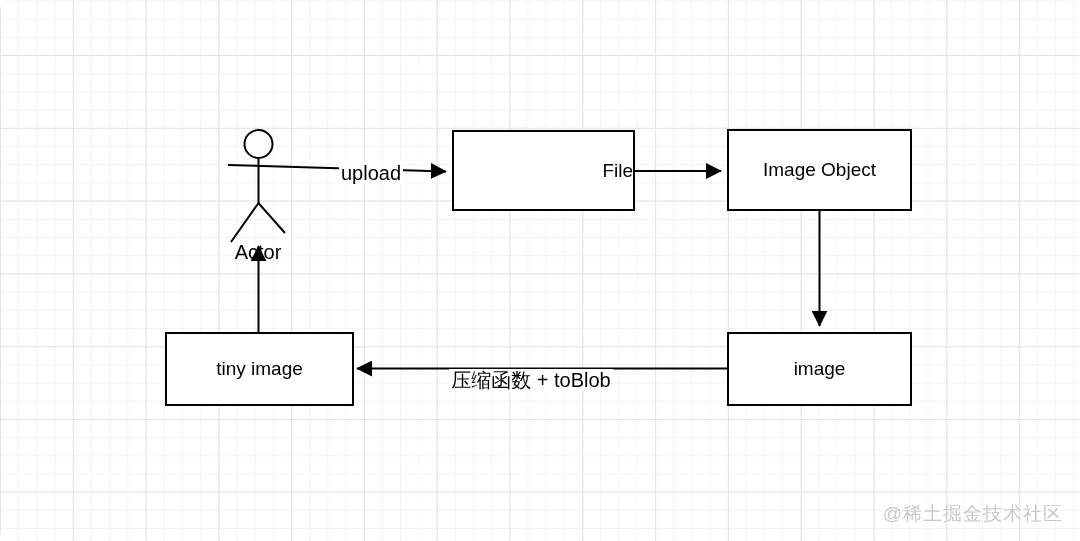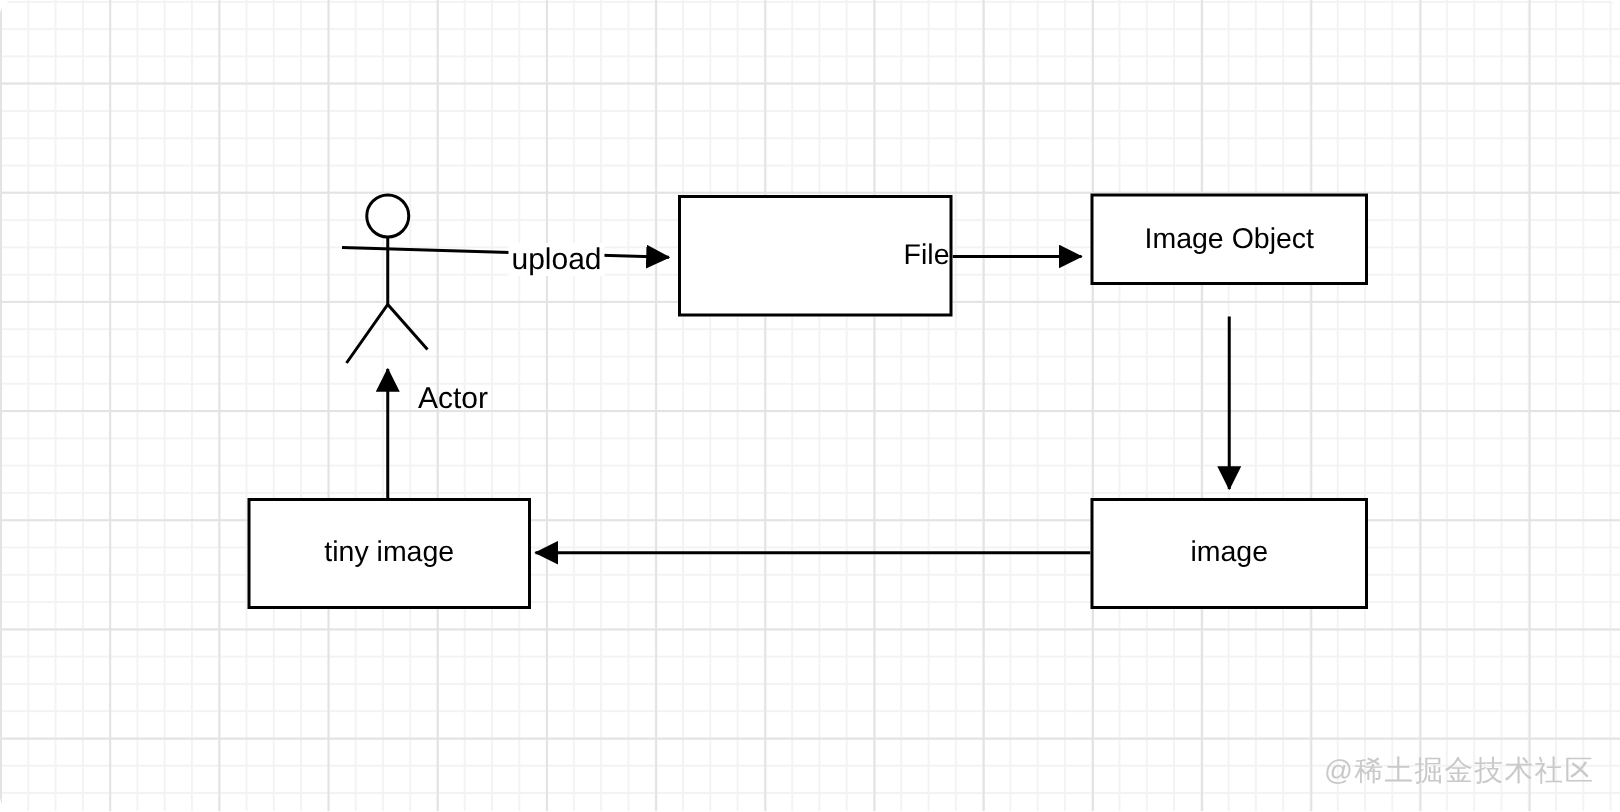--- a/index.html
+++ b/index.html
@@ -37,36 +37,36 @@
     border: 2px solid #000000;
     background: #ffffff;
     display: flex;
     align-items: center;
     justify-content: center;
     font-size: 19px;
     color: #000000;
     white-space: nowrap;
   }
   .node-file        { left: 452px; top: 130px; width: 183px; height: 81px; justify-content: flex-end; }
-  .node-image-object{ left: 727px; top: 129px; width: 185px; height: 61px; }
+  .node-image-object{ left: 727px; top: 129px; width: 185px; height: 82px; }
   .node-canvas      { left: 727px; top: 332px; width: 185px; height: 74px; }
   .node-tiny-image  { left: 165px; top: 332px; width: 189px; height: 74px; }
   .edge-label {
     position: absolute;
     transform: translate(-50%, -50%);
     font-size: 20px;
     color: #000000;
     white-space: nowrap;
     line-height: 1.1;
     text-align: center;
   }
   .edge-label.bg { background: #ffffff; padding: 0 2px; }
   .label-upload   { left: 371px; top: 173px; }
   .label-compress { left: 531px; top: 380px; }
-  .label-actor    { left: 258px; top: 266px; background: transparent; margin-left: 44px; }
+  .label-actor    { left: 258px; top: 252px; background: transparent; }
   .watermark {
     position: absolute;
     right: 17px;
     top: 501px;
     font-size: 19px;
     color: #c9c9c9;
     letter-spacing: 1px;
     white-space: nowrap;
   }
 </style>
@@ -110,18 +110,19 @@
   <div class="node node-canvas">
     <span>image</span>
   </div>
 
   <div class="node node-tiny-image">
     <span>tiny image</span>
   </div>
 
   <div class="edge-label bg label-upload">upload</div>
 
+  <div class="edge-label bg label-compress">压缩函数 + toBlob</div>
 
   <div class="edge-label label-actor">Actor</div>
 
   <div class="watermark">@稀土掘金技术社区</div>
 
 </div>
 
 </body></html>

